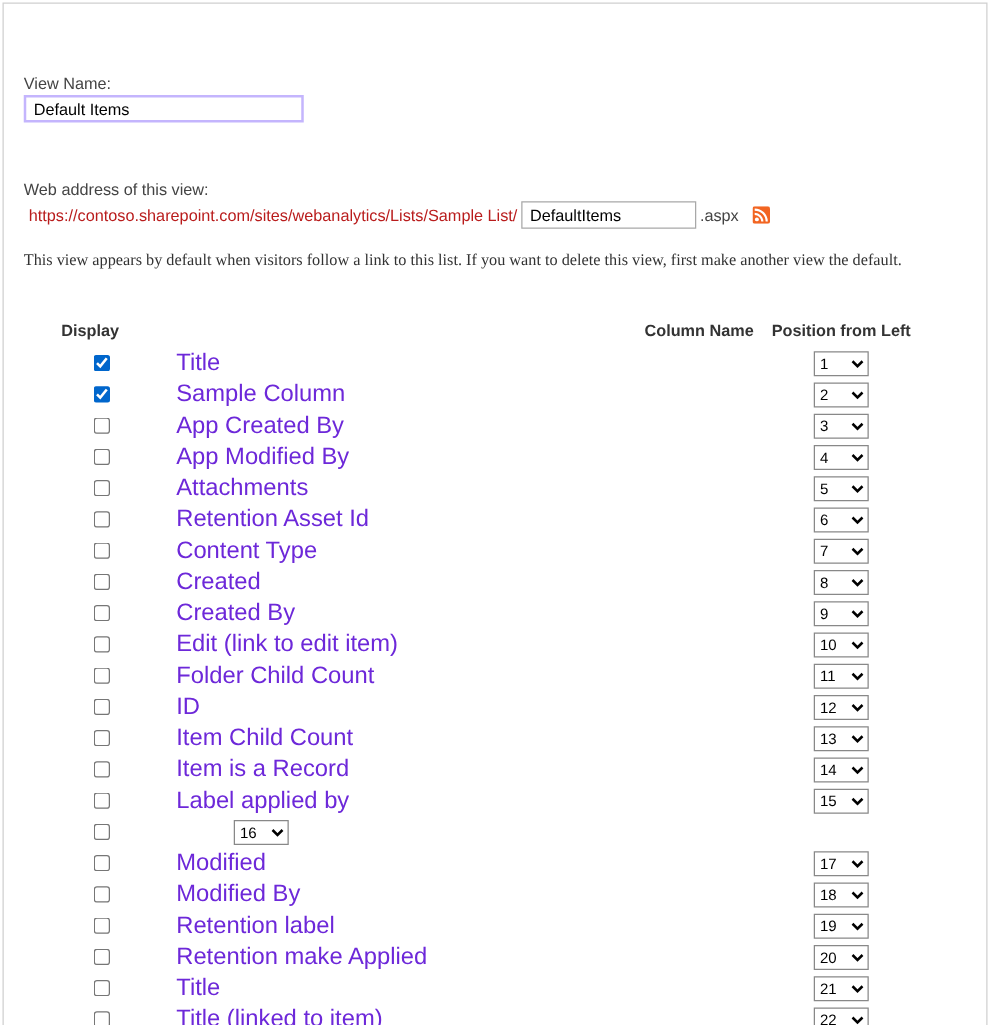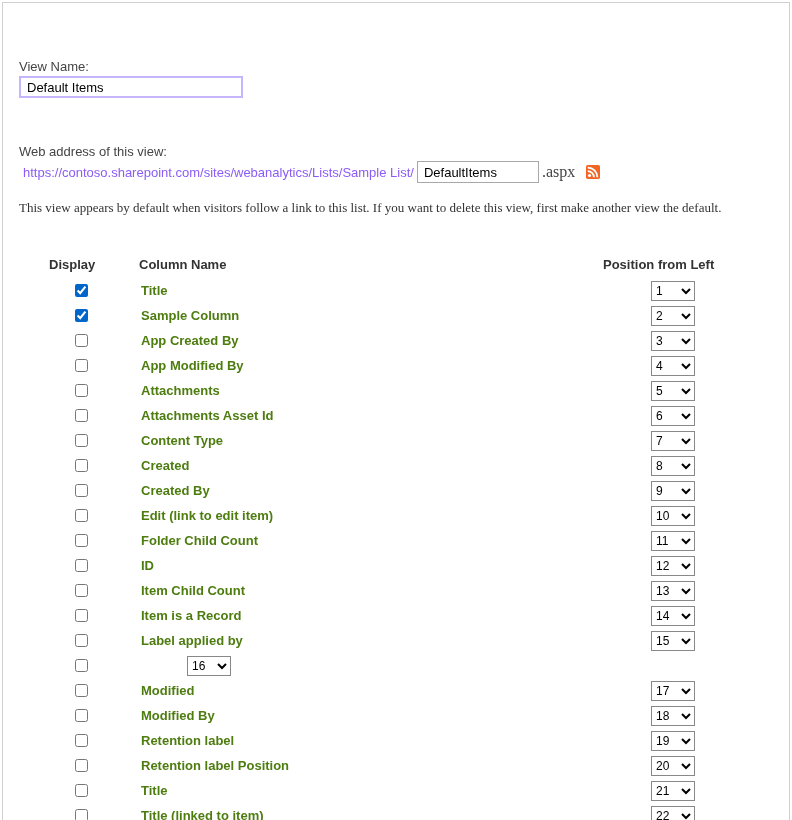--- a/index.html
+++ b/index.html
@@ -42,35 +42,34 @@
     .webaddr-row {
       display: flex;
       align-items: center;
       flex-wrap: wrap;
       gap: 3px;
       margin-top: 2px;
       padding-left: 4px;
     }
     .web-url-prefix {
       font-size: 13px;
-      color: #8b5cf6;
+      color: #b91c1c;
     }
     .url-slug-input {
-      width: 122px;
+      width: 140px;
       height: 22px;
       border: 1px solid #a8a8a8;
       padding: 2px 6px;
       font-size: 13px;
       font-family: inherit;
       background: #fff;
     }
     .web-url-suffix {
-      font-size: 16px;
+      font-size: 13px;
       color: #444;
-      font-family: Liberation Serif, serif;
     }
     .rss-icon {
       width: 14px;
       height: 14px;
       margin-left: 8px;
       display: inline-block;
       vertical-align: middle;
     }
     .hint-text {
       margin-top: 16px;
@@ -82,40 +81,39 @@
     .columns-area {
       padding: 40px 36px 0 36px;
     }
     .columns-header {
       display: flex;
       font-weight: 600;
       font-size: 13px;
       margin-bottom: 6px;
     }
     .col-display { width: 90px; }
-    .col-name { flex: 1; text-align: left; }
-    .col-pos { width: 140px; text-align: left; }
+    .col-name { flex: 1; text-align: right; }
+    .col-pos { width: 140px; text-align: center; }
     .columns-body .row {
       display: flex;
       align-items: center;
       min-height: 25px;
       padding: 0;
     }
     .row .cell-display {
       width: 90px;
       display: flex;
       align-items: center;
       padding-left: 26px;
     }
     .row .cell-name {
       flex: 1;
-      font-size: 13px;
-      color: #4d7c0f;
+      font-size: 19px;
+      color: #6d28d9;
       padding-left: 2px;
-      font-weight: bold;
     }
     .row .cell-pos {
       width: 140px;
       display: flex;
       justify-content: center;
     }
     input[type="checkbox"] {
       width: 13px;
       height: 13px;
       margin: 0;
@@ -207,21 +205,21 @@
           </div>
           <div class="cell-name">Attachments</div>
           <div class="cell-pos">
             <select class="position-select"><option value="1">1</option><option value="2">2</option><option value="3">3</option><option value="4">4</option><option value="5" selected="">5</option><option value="6">6</option><option value="7">7</option><option value="8">8</option><option value="9">9</option><option value="10">10</option><option value="11">11</option><option value="12">12</option><option value="13">13</option><option value="14">14</option><option value="15">15</option><option value="16">16</option><option value="17">17</option><option value="18">18</option><option value="19">19</option><option value="20">20</option><option value="21">21</option><option value="22">22</option><option value="23">23</option><option value="24">24</option></select>
           </div>
         </div>
         <div class="row">
           <div class="cell-display">
             <input type="checkbox" style="">
           </div>
-          <div class="cell-name">Attachments Asset Id</div>
+          <div class="cell-name">Retention Asset Id</div>
           <div class="cell-pos">
             <select class="position-select"><option value="1">1</option><option value="2">2</option><option value="3">3</option><option value="4">4</option><option value="5">5</option><option value="6" selected="">6</option><option value="7">7</option><option value="8">8</option><option value="9">9</option><option value="10">10</option><option value="11">11</option><option value="12">12</option><option value="13">13</option><option value="14">14</option><option value="15">15</option><option value="16">16</option><option value="17">17</option><option value="18">18</option><option value="19">19</option><option value="20">20</option><option value="21">21</option><option value="22">22</option><option value="23">23</option><option value="24">24</option></select>
           </div>
         </div>
         <div class="row">
           <div class="cell-display">
             <input type="checkbox" style="">
           </div>
           <div class="cell-name">Content Type</div>
           <div class="cell-pos">
@@ -332,21 +330,21 @@
           </div>
           <div class="cell-name">Retention label</div>
           <div class="cell-pos">
             <select class="position-select"><option value="1">1</option><option value="2">2</option><option value="3">3</option><option value="4">4</option><option value="5">5</option><option value="6">6</option><option value="7">7</option><option value="8">8</option><option value="9">9</option><option value="10">10</option><option value="11">11</option><option value="12">12</option><option value="13">13</option><option value="14">14</option><option value="15">15</option><option value="16">16</option><option value="17">17</option><option value="18">18</option><option value="19" selected="">19</option><option value="20">20</option><option value="21">21</option><option value="22">22</option><option value="23">23</option><option value="24">24</option></select>
           </div>
         </div>
         <div class="row">
           <div class="cell-display">
             <input type="checkbox" style="">
           </div>
-          <div class="cell-name">Retention label Position</div>
+          <div class="cell-name">Retention make Applied</div>
           <div class="cell-pos">
             <select class="position-select"><option value="1">1</option><option value="2">2</option><option value="3">3</option><option value="4">4</option><option value="5">5</option><option value="6">6</option><option value="7">7</option><option value="8">8</option><option value="9">9</option><option value="10">10</option><option value="11">11</option><option value="12">12</option><option value="13">13</option><option value="14">14</option><option value="15">15</option><option value="16">16</option><option value="17">17</option><option value="18">18</option><option value="19">19</option><option value="20" selected="">20</option><option value="21">21</option><option value="22">22</option><option value="23">23</option><option value="24">24</option></select>
           </div>
         </div>
         <div class="row">
           <div class="cell-display">
             <input type="checkbox" style="">
           </div>
           <div class="cell-name">Title</div>
           <div class="cell-pos">

